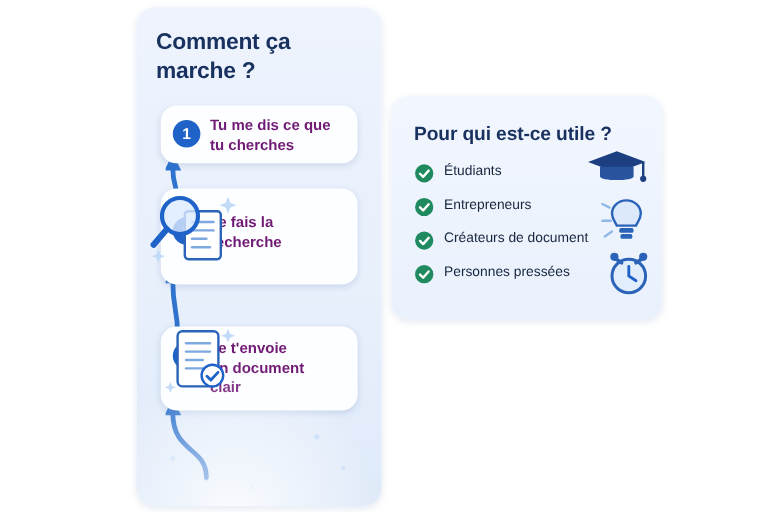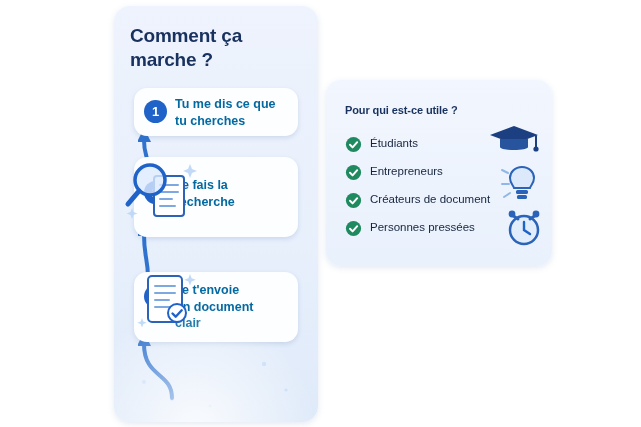--- a/index.html
+++ b/index.html
@@ -84,21 +84,21 @@
   .step-card.c1 .step-num { top: 12px; }
   .step-card.c2 .step-num { top: 24px; }
   .step-card.c3 .step-num { top: 13px; }
 
   .step-text {
     position: absolute;
     left: 41px;
     right: 8px;
     font-size: 12.5px;
     font-weight: bold;
-    color: #0369a1;
+    color: #701a75;
     line-height: 1.32;
   }
   .step-card.c1 .step-text { top: 8px; }
   .step-card.c2 .step-text { top: 20px; left: 41px; right: 56px; }
   .step-card.c3 .step-text { top: 10px; left: 41px; right: 44px; }
 
   
   .arrow {
     position: absolute;
     color: #2f73cf;
@@ -133,21 +133,21 @@
     height: 186px;
     border-radius: 15px;
     background: linear-gradient(180deg, #f2f6fe 0%, #e9f1fc 100%);
     box-shadow: 0 2px 6px rgba(90,120,170,0.16);
     overflow: hidden;
   }
   .panel-right-title {
     position: absolute;
     left: 19px;
     top: 24px;
-    font-size: 11px;
+    font-size: 16px;
     font-weight: bold;
     color: #18315e;
     letter-spacing: -0.1px;
     text-align: center;
   }
   .check-row {
     position: absolute;
     left: 19px;
     height: 22px;
   }

